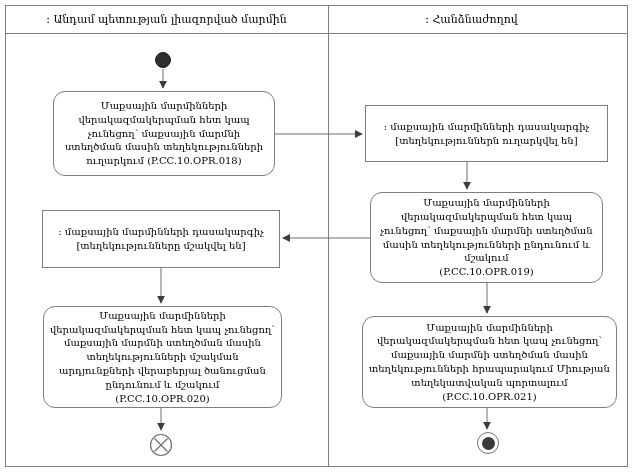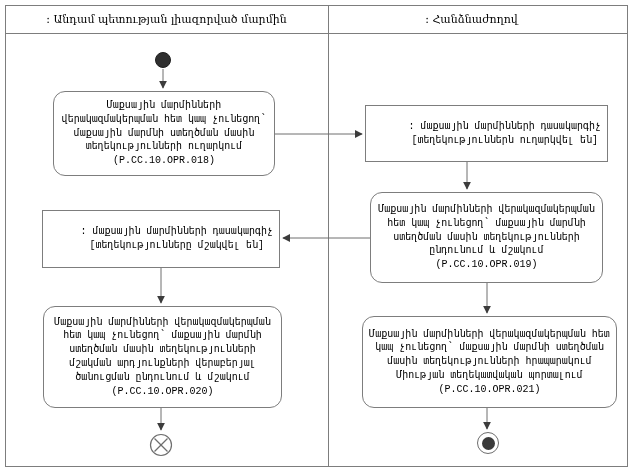--- a/index.html
+++ b/index.html
@@ -26,22 +26,22 @@
     position:absolute;left:5px;top:33px;width:623px;height:1px;background:var(--border);
   }
   .header-cell{
     position:absolute;top:5px;height:28px;display:flex;align-items:center;justify-content:center;
     font-size:11px;box-sizing:border-box;text-align:center;
   }
   .header-cell.left{left:5px;width:323px;}
   .header-cell.right{left:322px;width:299px;}
   .node{
     position:absolute;border:1px solid var(--border);box-sizing:border-box;
-    display:flex;align-items:center;justify-content:flex-end;text-align:center;
-    font-size:10px;line-height:1.38;background:var(--bg);padding:2px 6px;font-family:Liberation Mono, monospace;
+    display:flex;align-items:center;justify-content:center;text-align:center;
+    font-size:10px;line-height:1.38;background:var(--bg);padding:2px 6px;
   }
   .node .txt{white-space:pre-line;}
   .rounded{border-radius:12px;}
   .action-018{left:53px;top:91px;width:222px;height:85px;}
   .object-sent{left:365px;top:105px;width:243px;height:57px;}
   .action-019{left:370px;top:192px;width:233px;height:91px;}
   .object-processed{left:42px;top:210px;width:238px;height:58px;}
   .action-020{left:43px;top:306px;width:239px;height:102px;}
   .action-021{left:362px;top:316px;width:255px;height:92px;}
   .start-node{

